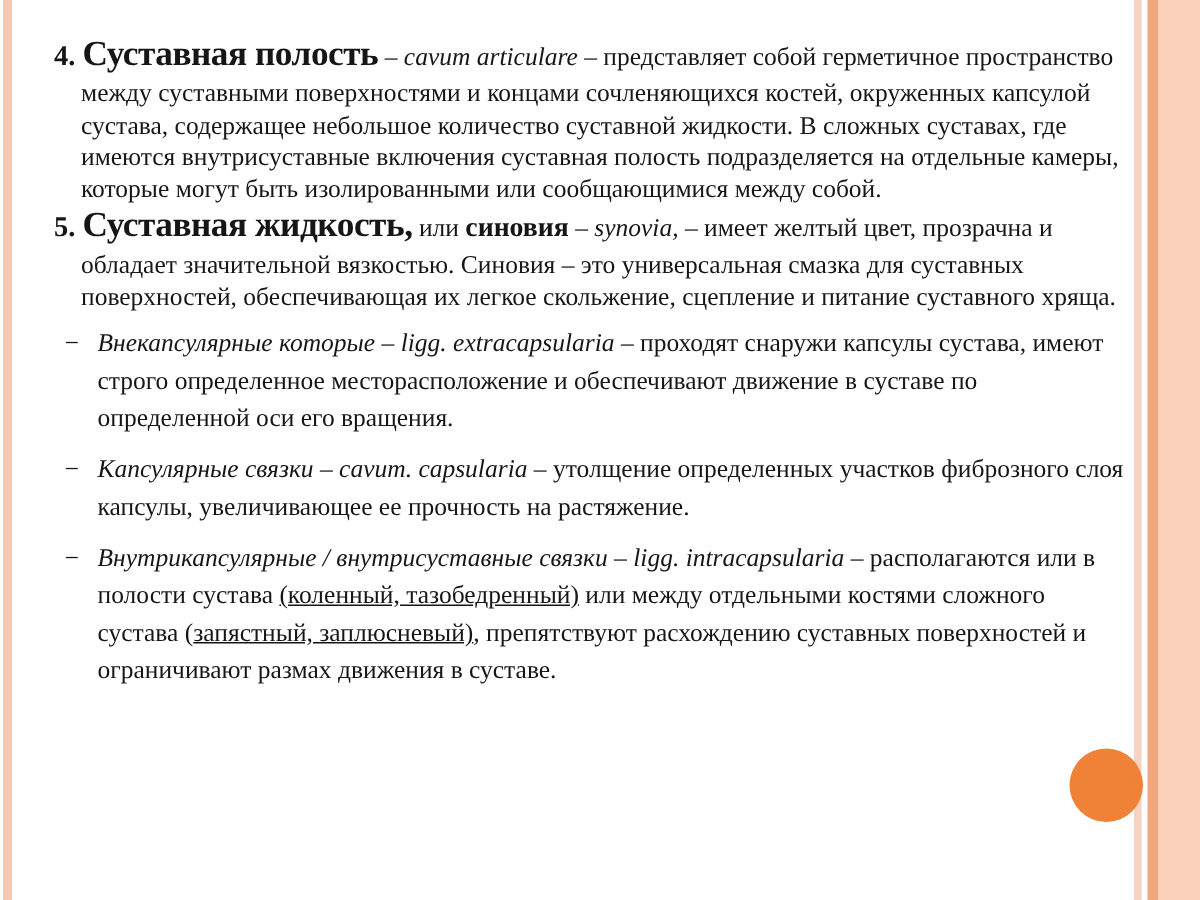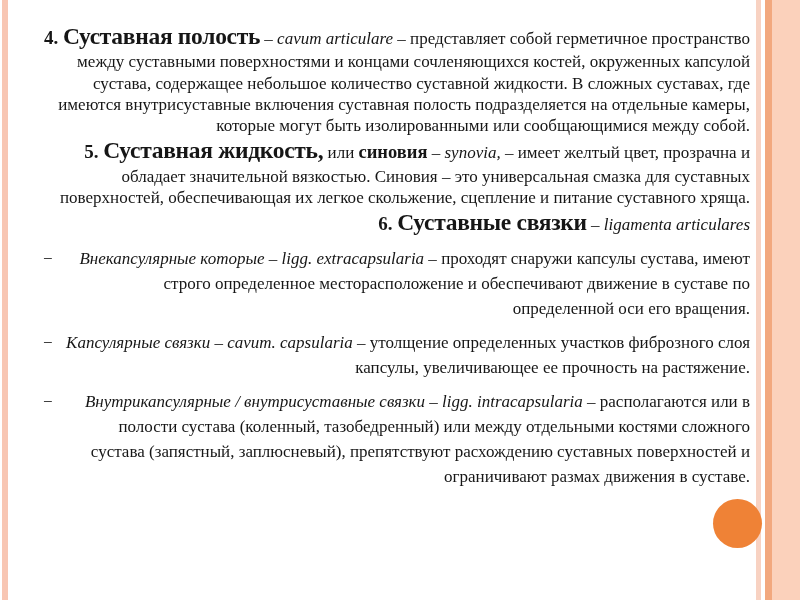--- a/index.html
+++ b/index.html
@@ -17,49 +17,48 @@
   .stripe-r1     { left: 756px; width: 5px;  }
   .stripe-r2     { left: 765px; width: 7px;  }
   .band-right    { left: 772px; width: 28px; }
   .circle {
     position: absolute; left: 713px; top: 499px;
     width: 49px; height: 49px; border-radius: 50%;
     z-index: 1;
   }
   .content {
     position: absolute; left: 36px; top: 22px; width: 714px;
-    z-index: 2; font-size: 17px; line-height: 1.25; text-align: right;
+    z-index: 2; font-size: 17px; line-height: 1.25;
   }
   .para {
     padding-left: 18px; text-indent: -18px; margin: 0;
   }
   .bullet {
     position: relative; margin: 9px 0 0 29px; line-height: 1.47;
   }
   .dash {
     position: absolute; left: -23px; top: 0;
     font-style: italic;
   }
   .r-num  { font-weight: bold; font-size: 19px; }
   .r-head { font-weight: bold; font-size: 23.5px; letter-spacing: -0.3px; }
   .r-bold { font-weight: bold; font-size: 18.5px; margin-top: 22px; }
   .r-ital { font-style: italic; }
   .r-reg  { }
-  .r-under { }
+  .r-under { text-decoration: underline; }
 </style>
 </head>
 <body>
 
 <div class="slide">
   <div class="stripe stripe-left" style="background: rgb(248, 198, 179);"></div>
   <div class="stripe stripe-r1" style="background: rgb(248, 210, 194);"></div>
   <div class="stripe stripe-r2" style="background: rgb(242, 168, 126);"></div>
   <div class="stripe band-right" style="background: rgb(251, 209, 187);"></div>
   <div class="circle" style="background: rgb(239, 130, 54);"></div>
   <div class="content">
       <div class="para"><span class="r-num">4. </span><span class="r-head">Суставная полость</span><span class="r-reg"> – </span><span class="r-ital">cavum articulare</span><span class="r-reg"> – представляет собой герметичное пространство между суставными поверхностями и концами сочленяющихся костей, окруженных капсулой сустава, содержащее небольшое количество суставной жидкости. В сложных суставах, где имеются внутрисуставные включения суставная полость подразделяется на отдельные камеры, которые могут быть изолированными или сообщающимися между собой.</span></div>
       <div class="para"><span class="r-num">5. </span><span class="r-head">Суставная жидкость,</span><span class="r-reg"> или </span><span class="r-bold">синовия</span><span class="r-reg"> – </span><span class="r-ital">synovia,</span><span class="r-reg"> – имеет желтый цвет, прозрачна и обладает значительной вязкостью. Синовия – это универсальная смазка для суставных поверхностей, обеспечивающая их легкое скольжение, сцепление и питание суставного хряща.</span></div>
-      <div class="para"><span class="r-num">6. </span><span class="r-head">Суставные связки</span><span class="r-reg"> – </span><span class="r-ital">ligamenta articulares</span></div>
       <div class="bullet"><span class="dash">−</span><span class="r-ital">Внекапсулярные которые – ligg. extracapsularia – </span><span class="r-reg">проходят снаружи капсулы сустава, имеют строго определенное месторасположение и обеспечивают движение в суставе по определенной оси его вращения.</span></div>
       <div class="bullet"><span class="dash">−</span><span class="r-ital">Капсулярные связки – cavum. capsularia – </span><span class="r-reg">утолщение определенных участков фиброзного слоя капсулы, увеличивающее ее прочность на растяжение.</span></div>
       <div class="bullet"><span class="dash">−</span><span class="r-ital">Внутрикапсулярные / внутрисуставные связки – ligg. intracapsularia – </span><span class="r-reg">располагаются или в полости сустава </span><span class="r-under">(коленный, тазобедренный)</span><span class="r-reg"> или между отдельными костями сложного сустава (</span><span class="r-under">запястный, заплюсневый)</span><span class="r-reg">, препятствуют расхождению суставных поверхностей и ограничивают размах движения в суставе.</span></div>
     </div>
 </div>
 
 </body></html>

